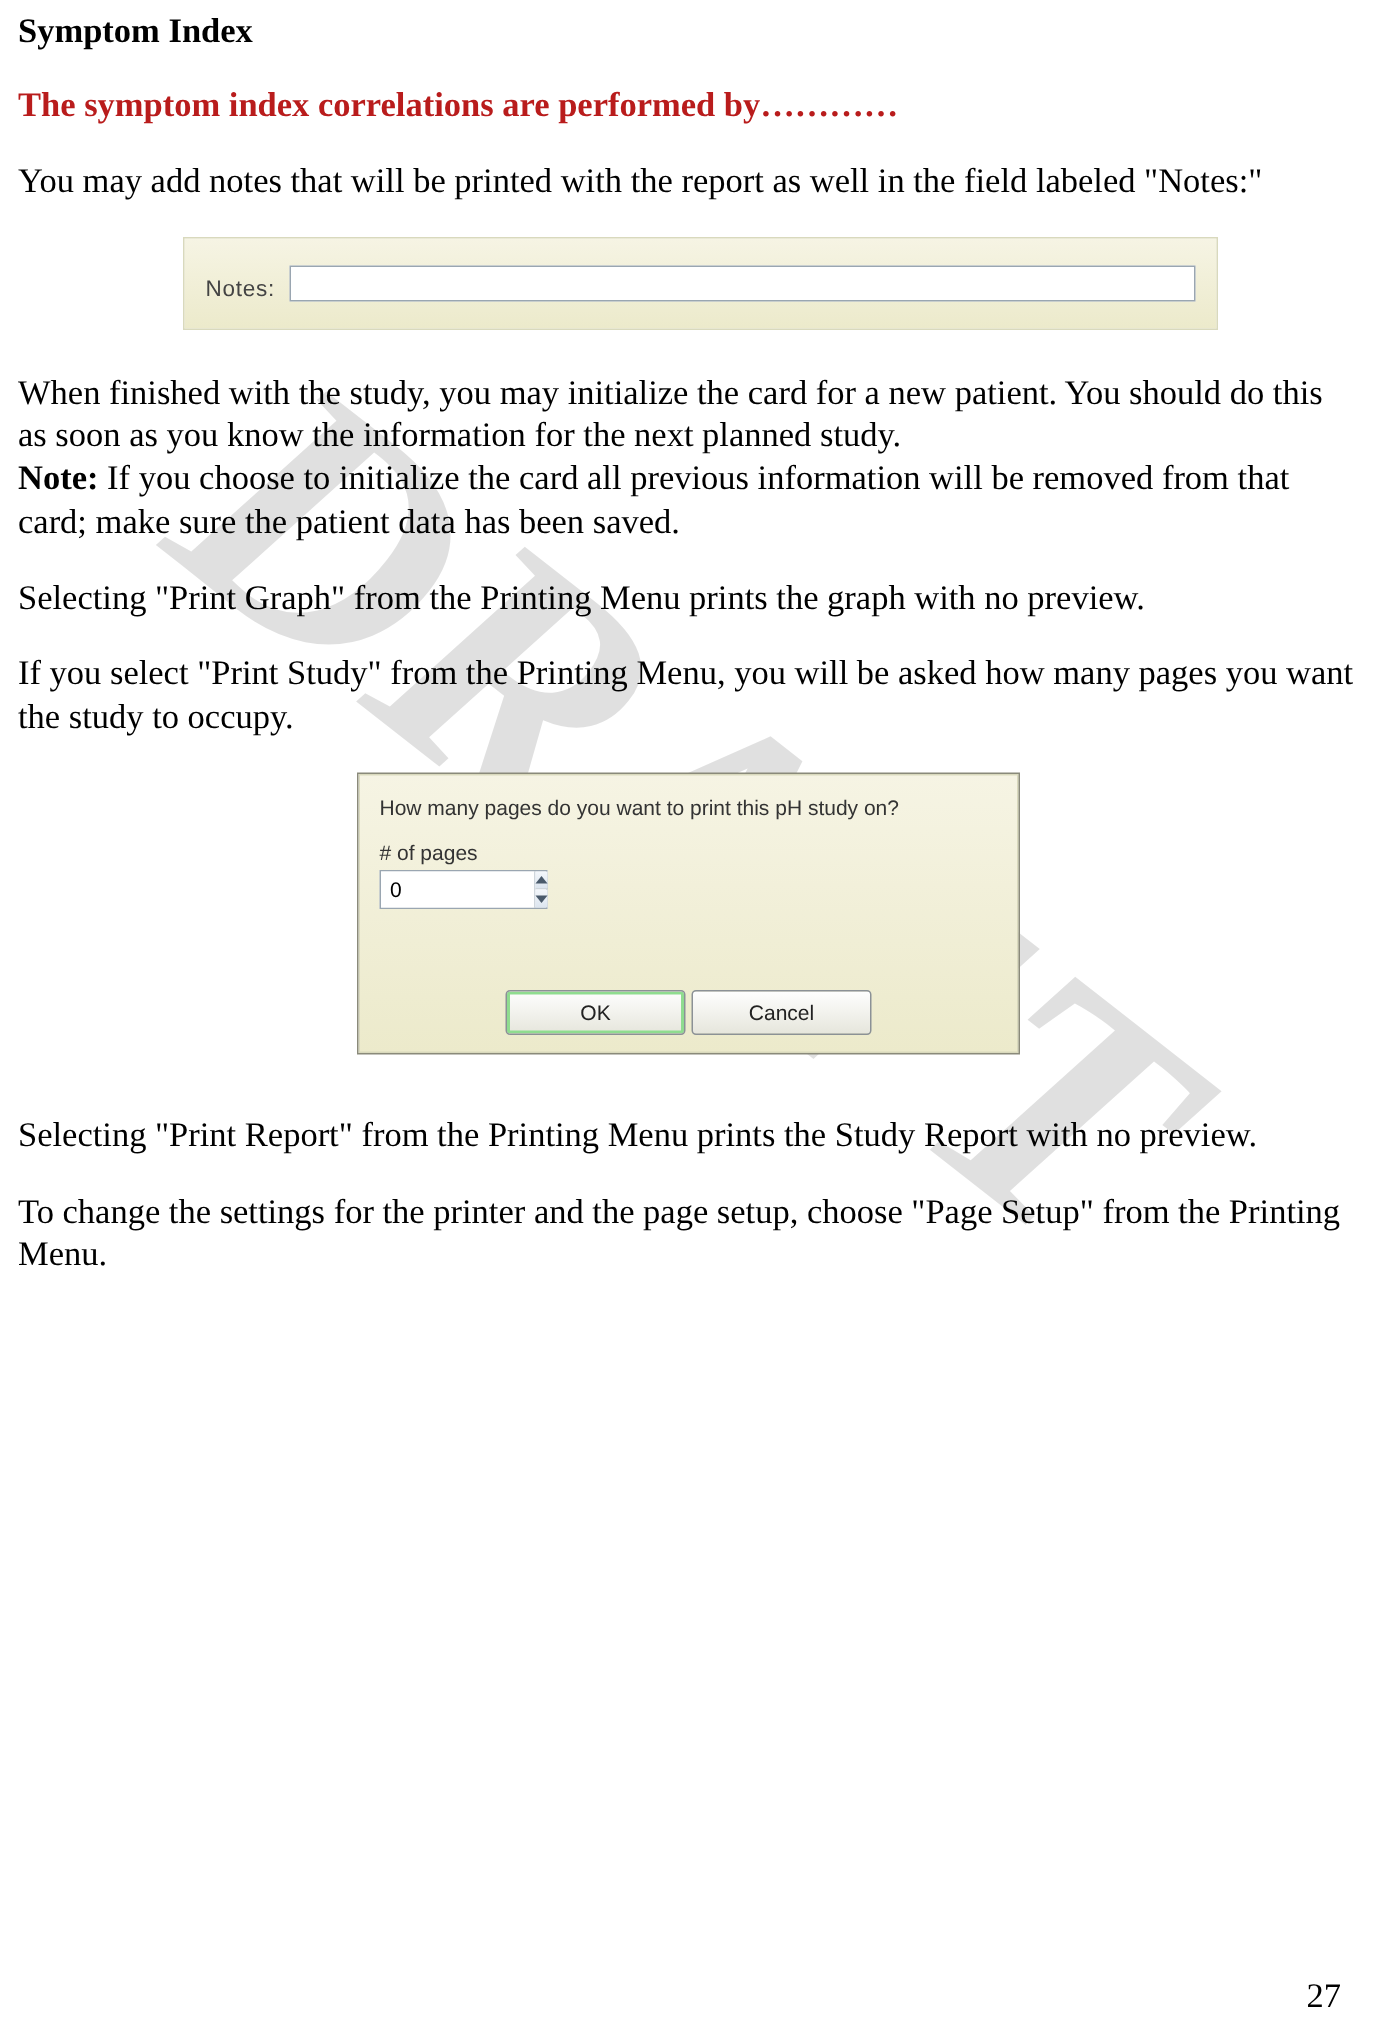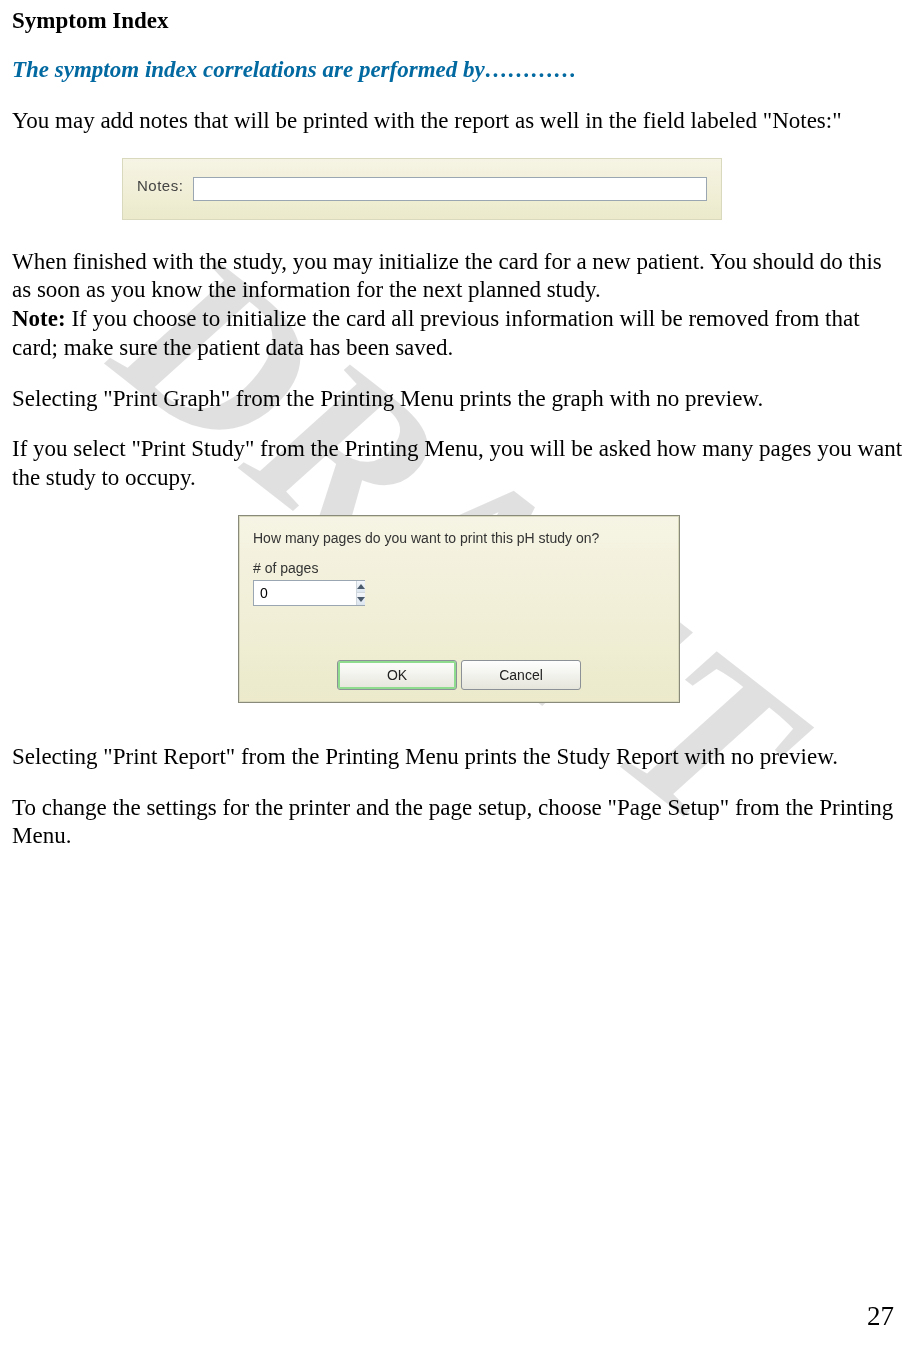--- a/index.html
+++ b/index.html
@@ -29,42 +29,41 @@
     letter-spacing: 2px;
     z-index: 0;
   }
   .content { position: relative; z-index: 1; }
   h1.section-title {
     font-size: 23px;
     font-weight: bold;
     margin: 0 0 22px 0;
   }
   .red-note {
-    color: #0369a1;
+    color: #b91c1c;
     font-weight: bold;
     margin: 0 0 22px 0;
-    font-style: italic;
   }
   p { margin: 0 0 22px 0; line-height: 1.25; }
   .tight { margin-bottom: 0; }
   .note-line { margin-top: 0; }
   .bold { font-weight: bold; }
 
   
   .notes-frame {
-    width: 600px;
+    width: 690px;
     margin: 18px 0 28px 110px;
     border: 1px solid #d9d9bd;
     background: linear-gradient(#f6f4e4, #eceacb);
     padding: 18px 14px;
     box-sizing: border-box;
     font-family: Tahoma, Arial, sans-serif;
     font-size: 15px;
     display: flex;
-    align-items: flex-start;
+    align-items: flex-end;
     gap: 10px;
   }
   .notes-frame label { color: #444; letter-spacing: .5px; }
   .notes-frame input {
     flex: 1;
     height: 24px;
     border: 1px solid #9aa6b1;
     background: #fff;
     box-sizing: border-box;
     padding: 2px 4px;
@@ -150,22 +149,22 @@
     font-size: 14px;
     color: #222;
     cursor: pointer;
   }
   .win-btn.default {
     box-shadow: 0 0 0 2px #8fdc8f inset;
   }
   .page-num {
     position: absolute;
     right: 24px;
-    bottom: 24px;
-    font-size: 27px;
+    bottom: 12px;
+    font-size: 23px;
   }
 </style>
 </head>
 <body>
 
 <div class="watermark">DRAFT</div>
 
 <div class="content">
 
   <h1 class="section-title">Symptom Index</h1>

